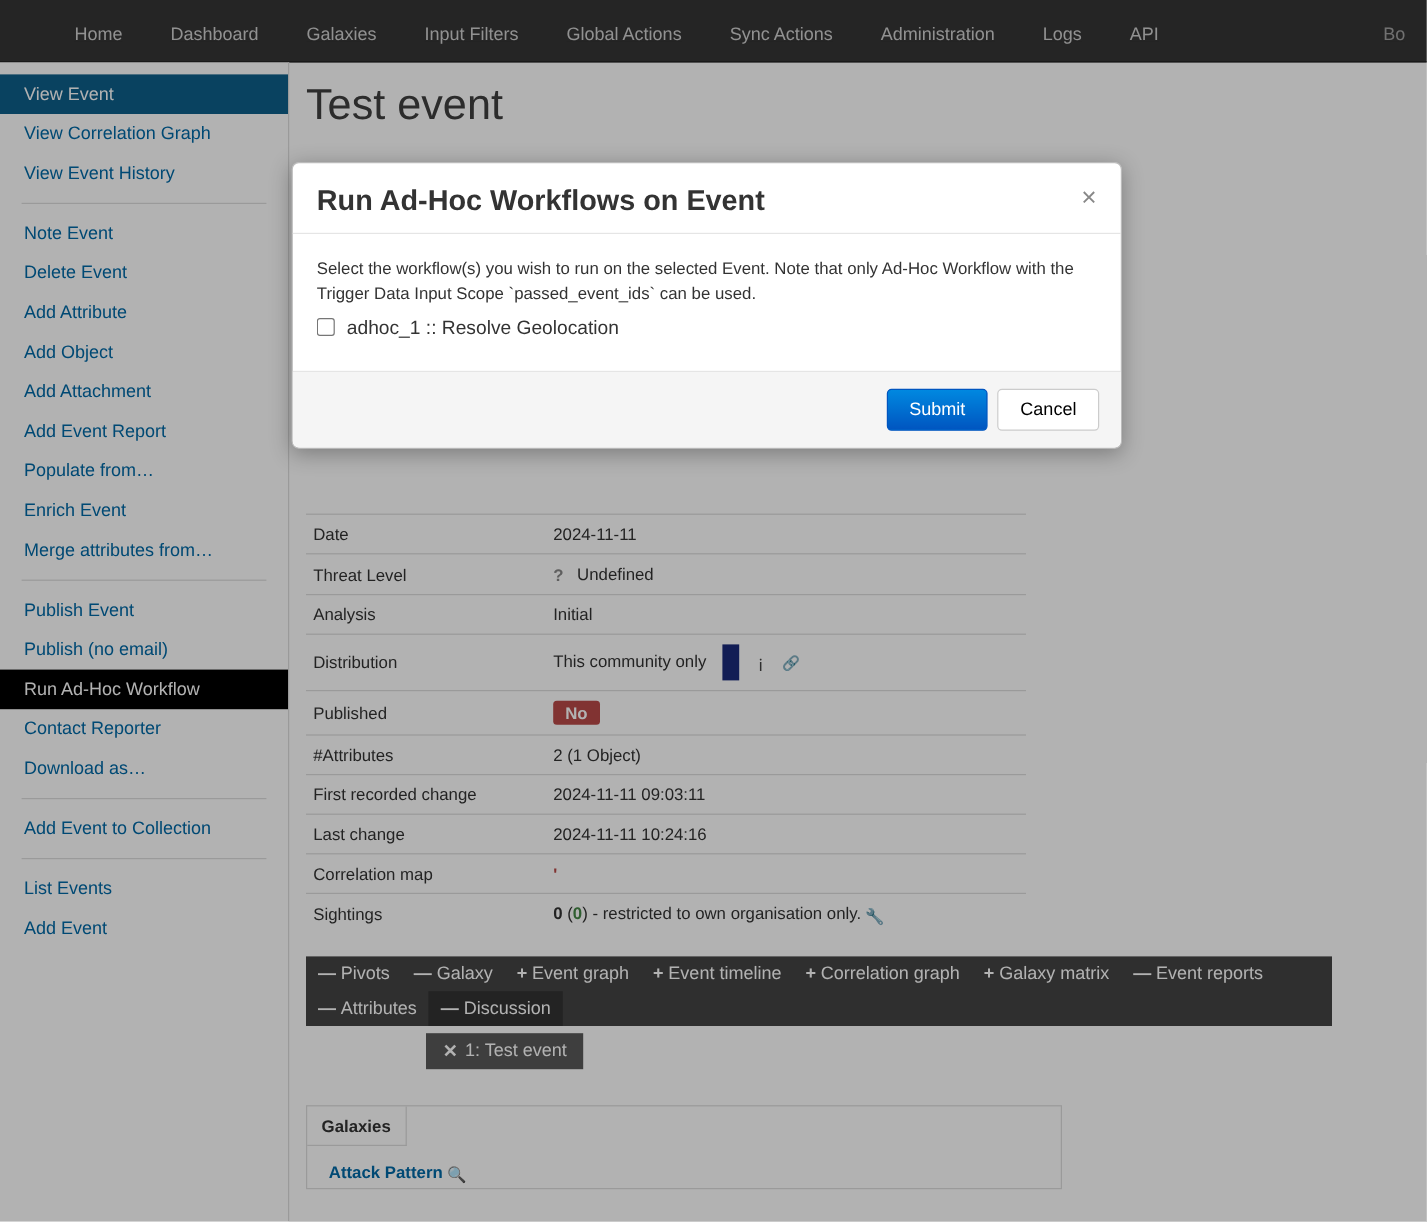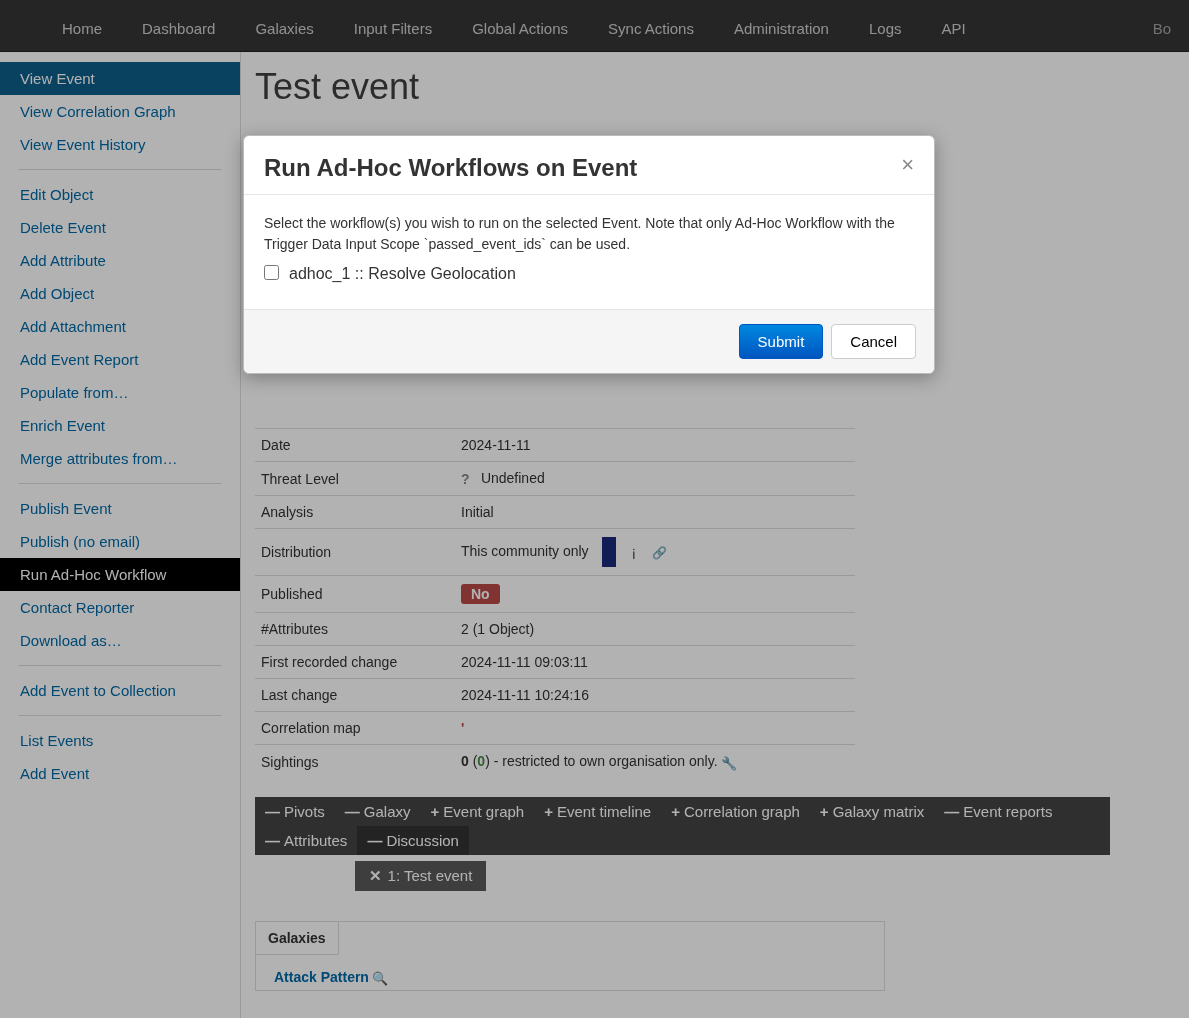--- a/index.html
+++ b/index.html
@@ -256,21 +256,21 @@
   <div class="topnav-item" style="margin-left:auto">Bo</div>
 </div>
 
 <div class="main-wrap">
 
   <div class="sidebar">
     <a class="side-link active-blue">View Event</a>
     <a class="side-link">View Correlation Graph</a>
     <a class="side-link">View Event History</a>
     <hr class="side-divider">
-    <a class="side-link">Edit Object</a>
+    <a class="side-link">Note Event</a>
     <a class="side-link">Delete Event</a>
     <a class="side-link">Add Attribute</a>
     <a class="side-link">Add Object</a>
     <a class="side-link">Add Attachment</a>
     <a class="side-link">Add Event Report</a>
     <a class="side-link">Populate from…</a>
     <a class="side-link">Enrich Event</a>
     <a class="side-link">Merge attributes from…</a>
     <hr class="side-divider">
     <a class="side-link">Publish Event</a>

